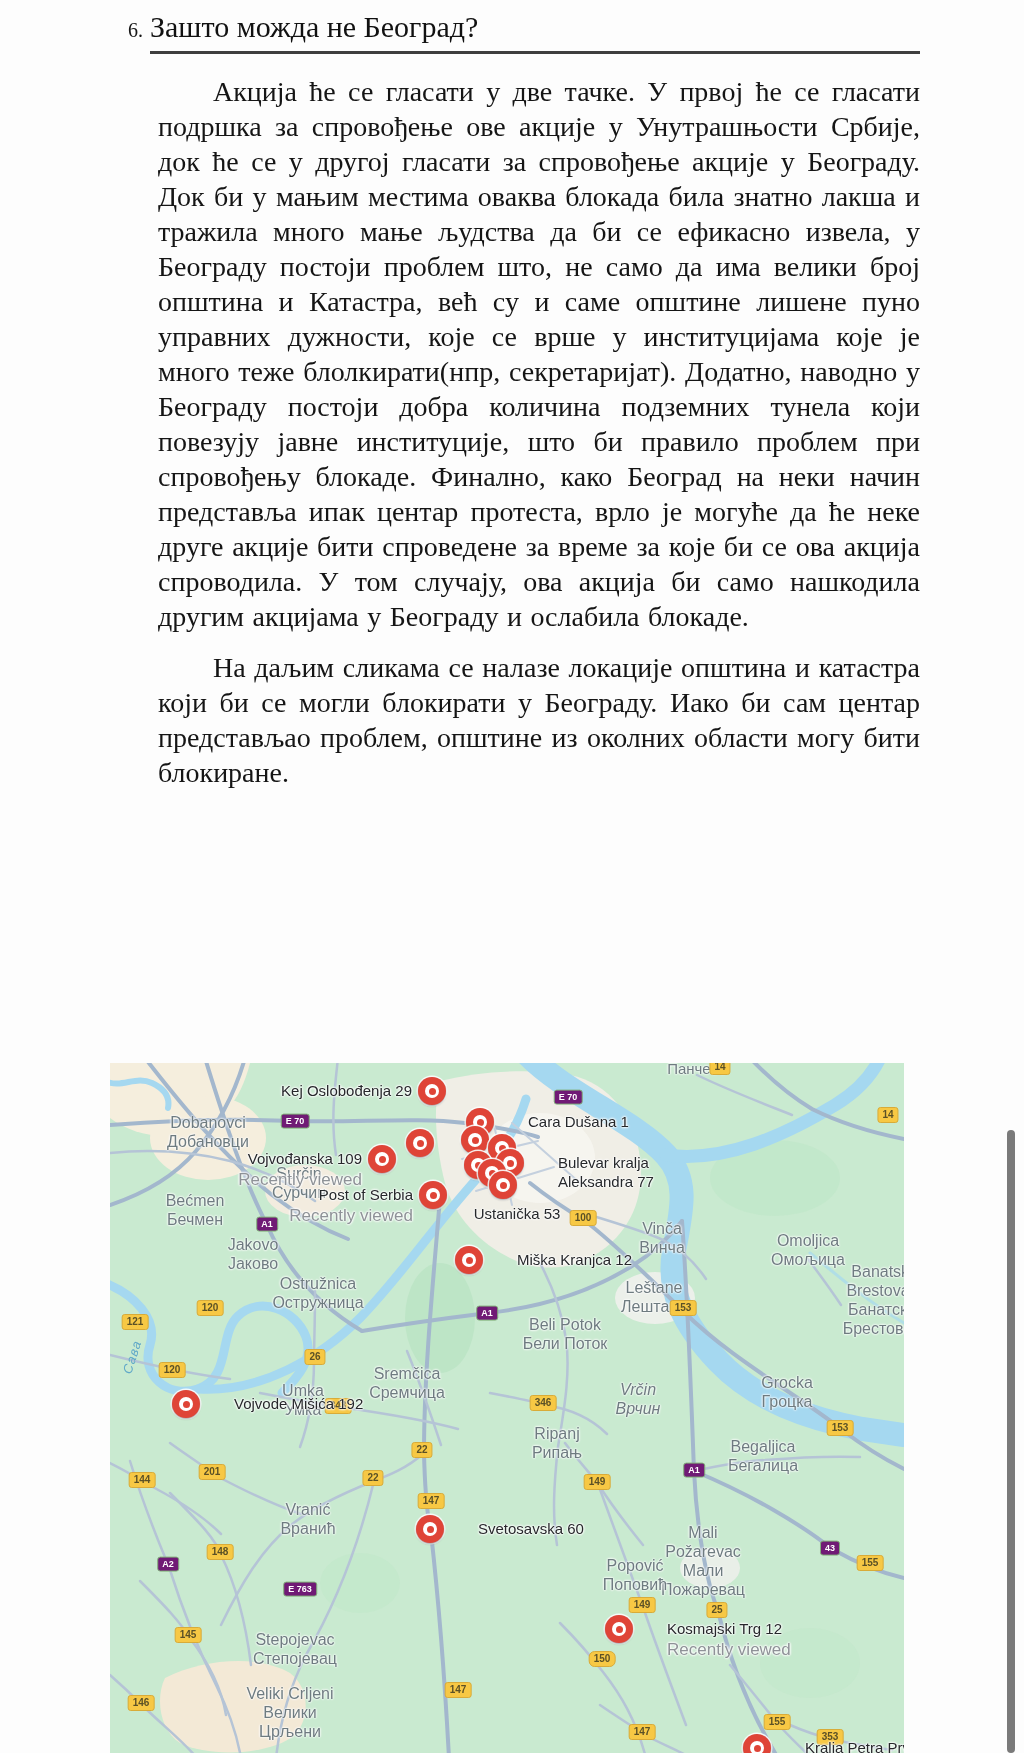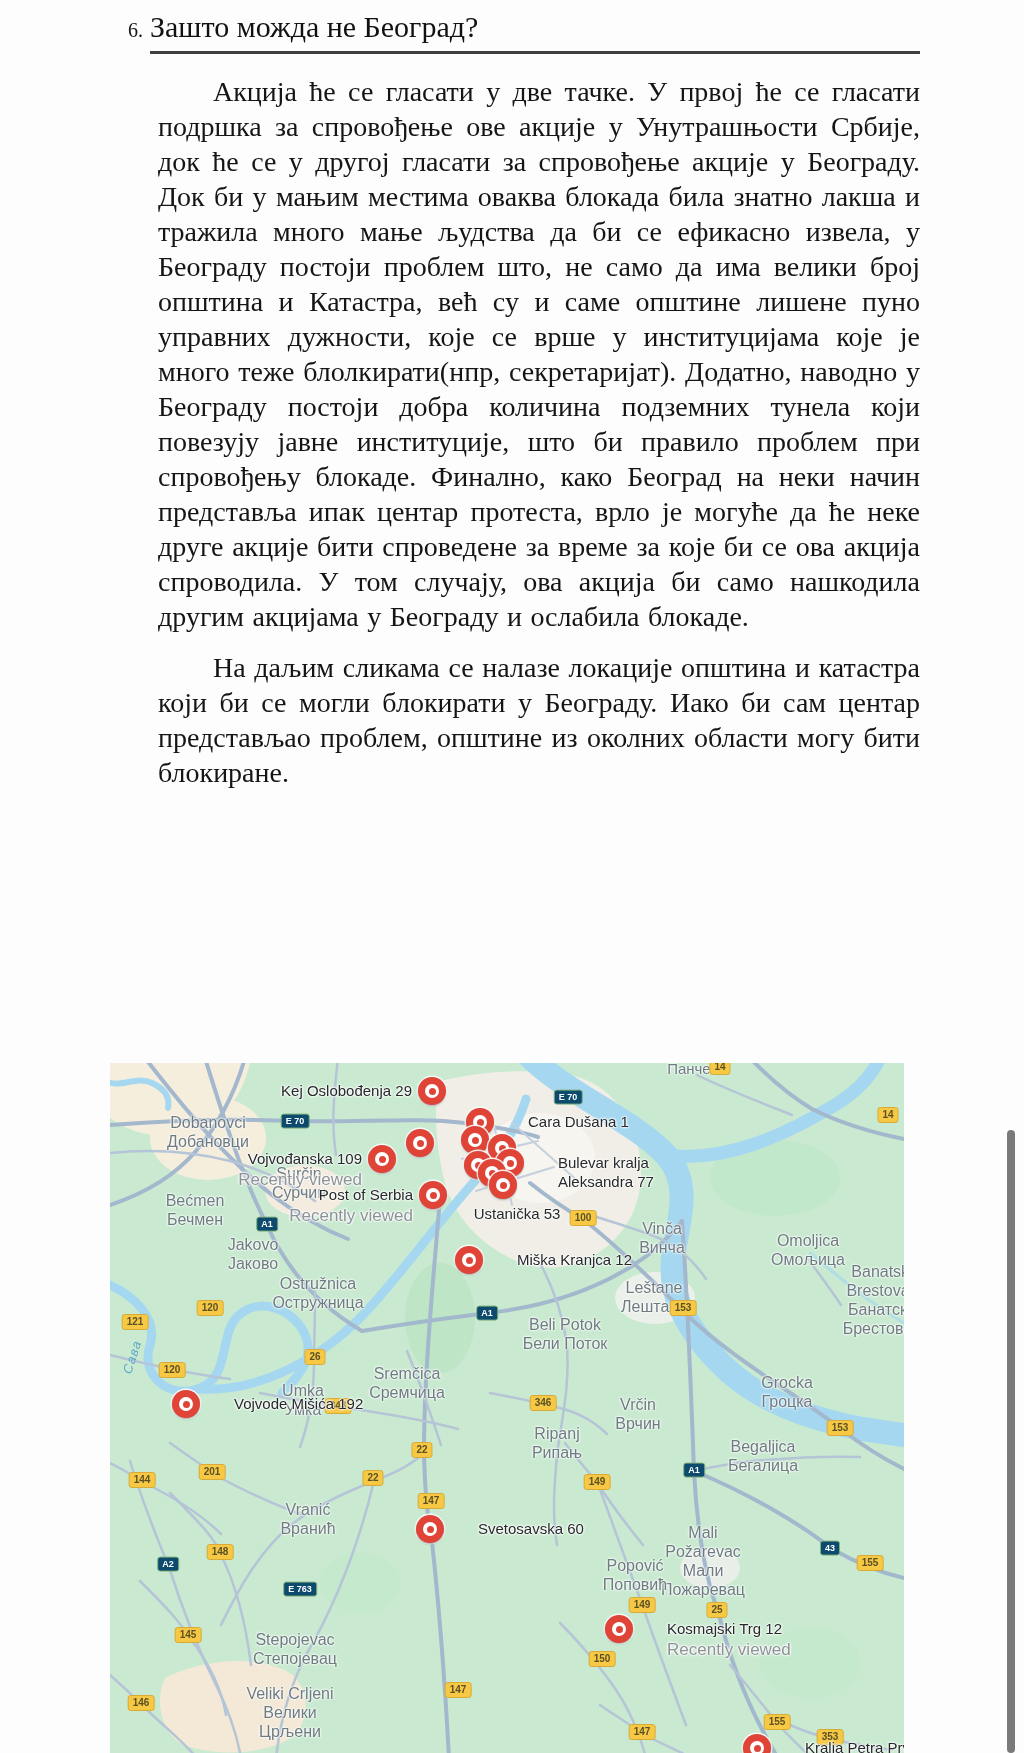--- a/index.html
+++ b/index.html
@@ -15,21 +15,21 @@
   .map{position:absolute;left:110px;top:1063px;width:794px;height:690px;overflow:hidden;
        background:#c9ead0;font-family:"Liberation Sans",sans-serif;}
   .map svg{position:absolute;left:0;top:0;}
   #map-overlay{position:absolute;left:0;top:0;width:100%;height:100%;}
   .place{position:absolute;transform:translate(-50%,-50%);font-size:16px;color:#6e7b80;
          text-align:center;line-height:1.18;white-space:nowrap;
          text-shadow:0 0 2px #fff,0 0 2px #fff,0 0 3px #fff;}
   .badge{position:absolute;transform:translate(-50%,-50%);font-size:10px;font-weight:700;
          border-radius:3px;padding:1px 4px;white-space:nowrap;line-height:1.2;}
   .badge.yellow{background:#f7c844;color:#5b5126;border:1px solid #d8ab39;}
-  .badge.green{background:#0c4a6e;color:#fff;border:1px solid #82b07a;font-size:9px;}
+  .badge.green{background:#701a75;color:#fff;border:1px solid #82b07a;font-size:9px;}
   .pin-group{position:absolute;width:0;height:0;}
   .pin{position:absolute;left:-14px;top:-14px;width:28px;height:28px;border-radius:50%;
        background:#df4437;box-shadow:0 1px 2px rgba(0,0,0,.35),0 0 0 1.5px rgba(255,255,255,.9);}
   .pin::before{content:"";position:absolute;left:7px;top:7px;width:14px;height:14px;background:#fff;border-radius:50%;}
   .pin::after{content:"";position:absolute;left:10.5px;top:10.5px;width:7px;height:7px;background:#df4437;border-radius:50%;}
   .pin-label{position:absolute;font-size:15px;font-weight:500;color:#26282b;white-space:nowrap;line-height:1.25;
              text-shadow:0 0 2px #fff,0 0 2px #fff,0 0 3px #fff,0 0 3px #fff;padding-left:28px;}
   .pin-label.right{left:20px;top:-9px;}
   .pin-label.left{right:20px;top:-9px;text-align:right;}
   .pin-label.below{top:20px;transform:translateX(-50%);text-align:right;}
@@ -178,21 +178,21 @@
           <div>Лештане</div>
         </div>
         <div class="place" style="left: 677px; top: 330px;">
           <div>Grocka</div>
           <div>Гроцка</div>
         </div>
         <div class="place" style="left: 447px; top: 381px;">
           <div>Ripanj</div>
           <div>Рипањ</div>
         </div>
-        <div class="place" style="left: 528px; top: 352px;">
+        <div class="place" style="left: 528px; top: 337px; font-style: italic;">
           <div>Vrčin</div>
           <div>Врчин</div>
         </div>
         <div class="place" style="left: 198px; top: 457px;">
           <div>Vranić</div>
           <div>Вранић</div>
         </div>
         <div class="place" style="left: 653px; top: 394px;">
           <div>Begaljica</div>
           <div>Бегалица</div>
@@ -241,21 +241,21 @@
         <div class="badge yellow" style="left: 102px; top: 409px;">201</div>
         <div class="badge yellow" style="left: 110px; top: 489px;">148</div>
         <div class="badge yellow" style="left: 78px; top: 572px;">145</div>
         <div class="badge yellow" style="left: 31px; top: 640px;">146</div>
         <div class="badge yellow" style="left: 348px; top: 627px;">147</div>
         <div class="badge yellow" style="left: 487px; top: 419px;">149</div>
         <div class="badge yellow" style="left: 730px; top: 365px;">153</div>
         <div class="badge yellow" style="left: 760px; top: 500px;">155</div>
         <div class="badge yellow" style="left: 532px; top: 542px;">149</div>
         <div class="badge yellow" style="left: 607px; top: 547px;">25</div>
-        <div class="badge yellow" style="left: 492px; top: 596px;">150</div>
+        <div class="badge yellow" style="left: 492px; top: 596px; border-radius: 6px;">150</div>
         <div class="badge yellow" style="left: 667px; top: 659px;">155</div>
         <div class="badge yellow" style="left: 720px; top: 674px;">353</div>
         <div class="badge yellow" style="left: 532px; top: 669px;">147</div>
         <div class="river-label" style="left: 22px; top: 294px;">Сава</div>
         <div class="pin-group" style="left: 322px; top: 28px;">
           <div class="pin"></div>
           <div class="pin-label left">
             <div>Kej Oslobođenja 29</div>
           </div>
         </div>

